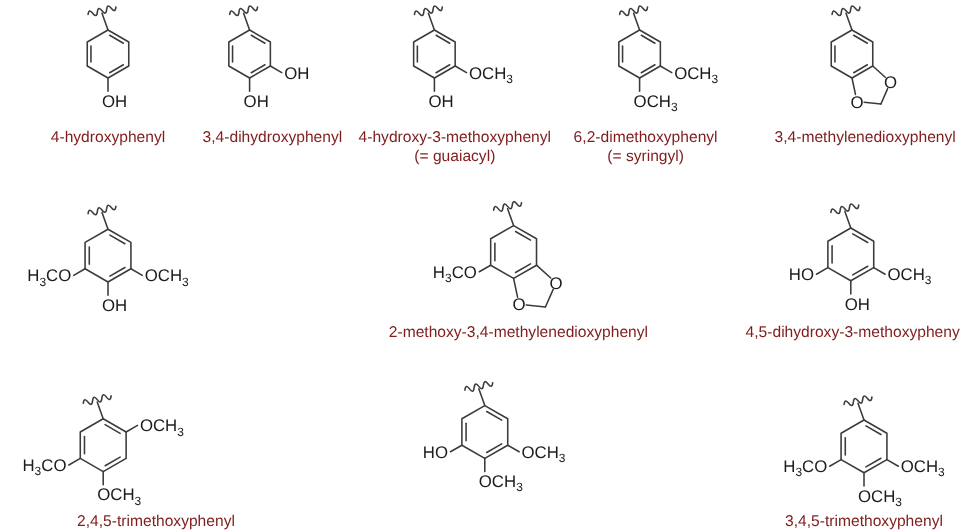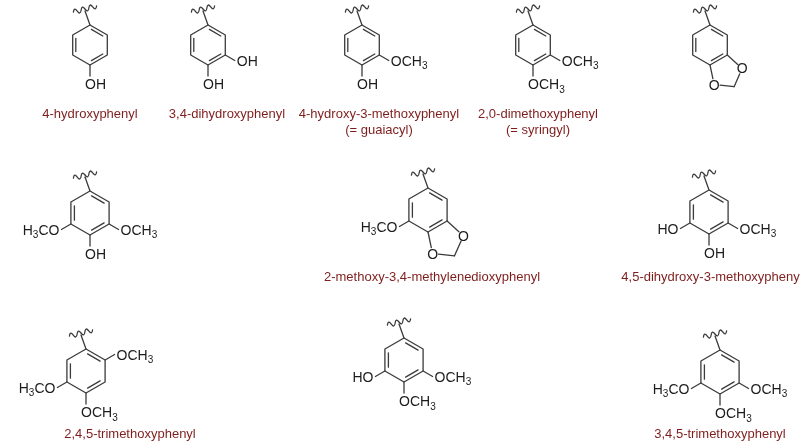--- a/index.html
+++ b/index.html
@@ -169,24 +169,25 @@
         <div>4-hydroxyphenyl</div>
       </div>
       <div class="clabel" style="left: 227px; top: 106px; text-align: right;">
         <div>3,4-dihydroxyphenyl</div>
       </div>
       <div class="clabel" style="left: 379px; top: 106px;">
         <div>4-hydroxy-3-methoxyphenyl</div>
         <div>(= guaiacyl)</div>
       </div>
       <div class="clabel" style="left: 538px; top: 106px;">
-        <div>2,0-dimethoxyphenyl</div>
+        <div>6,2-dimethoxyphenyl</div>
         <div>(= syringyl)</div>
       </div>
       <div class="clabel" style="left: 721px; top: 106px;">
+        <div>3,4-methylenedioxyphenyl</div>
       </div>
       <div class="clabel" style="left: 432px; top: 269px;">
         <div>2-methoxy-3,4-methylenedioxyphenyl</div>
       </div>
       <div class="clabel" style="left: 712px; top: 269px;">
         <div>4,5-dihydroxy-3-methoxyphenyl</div>
       </div>
       <div class="clabel" style="left: 88px; top: 426px; margin-left: 42px;">
         <div>2,4,5-trimethoxyphenyl</div>
       </div>

